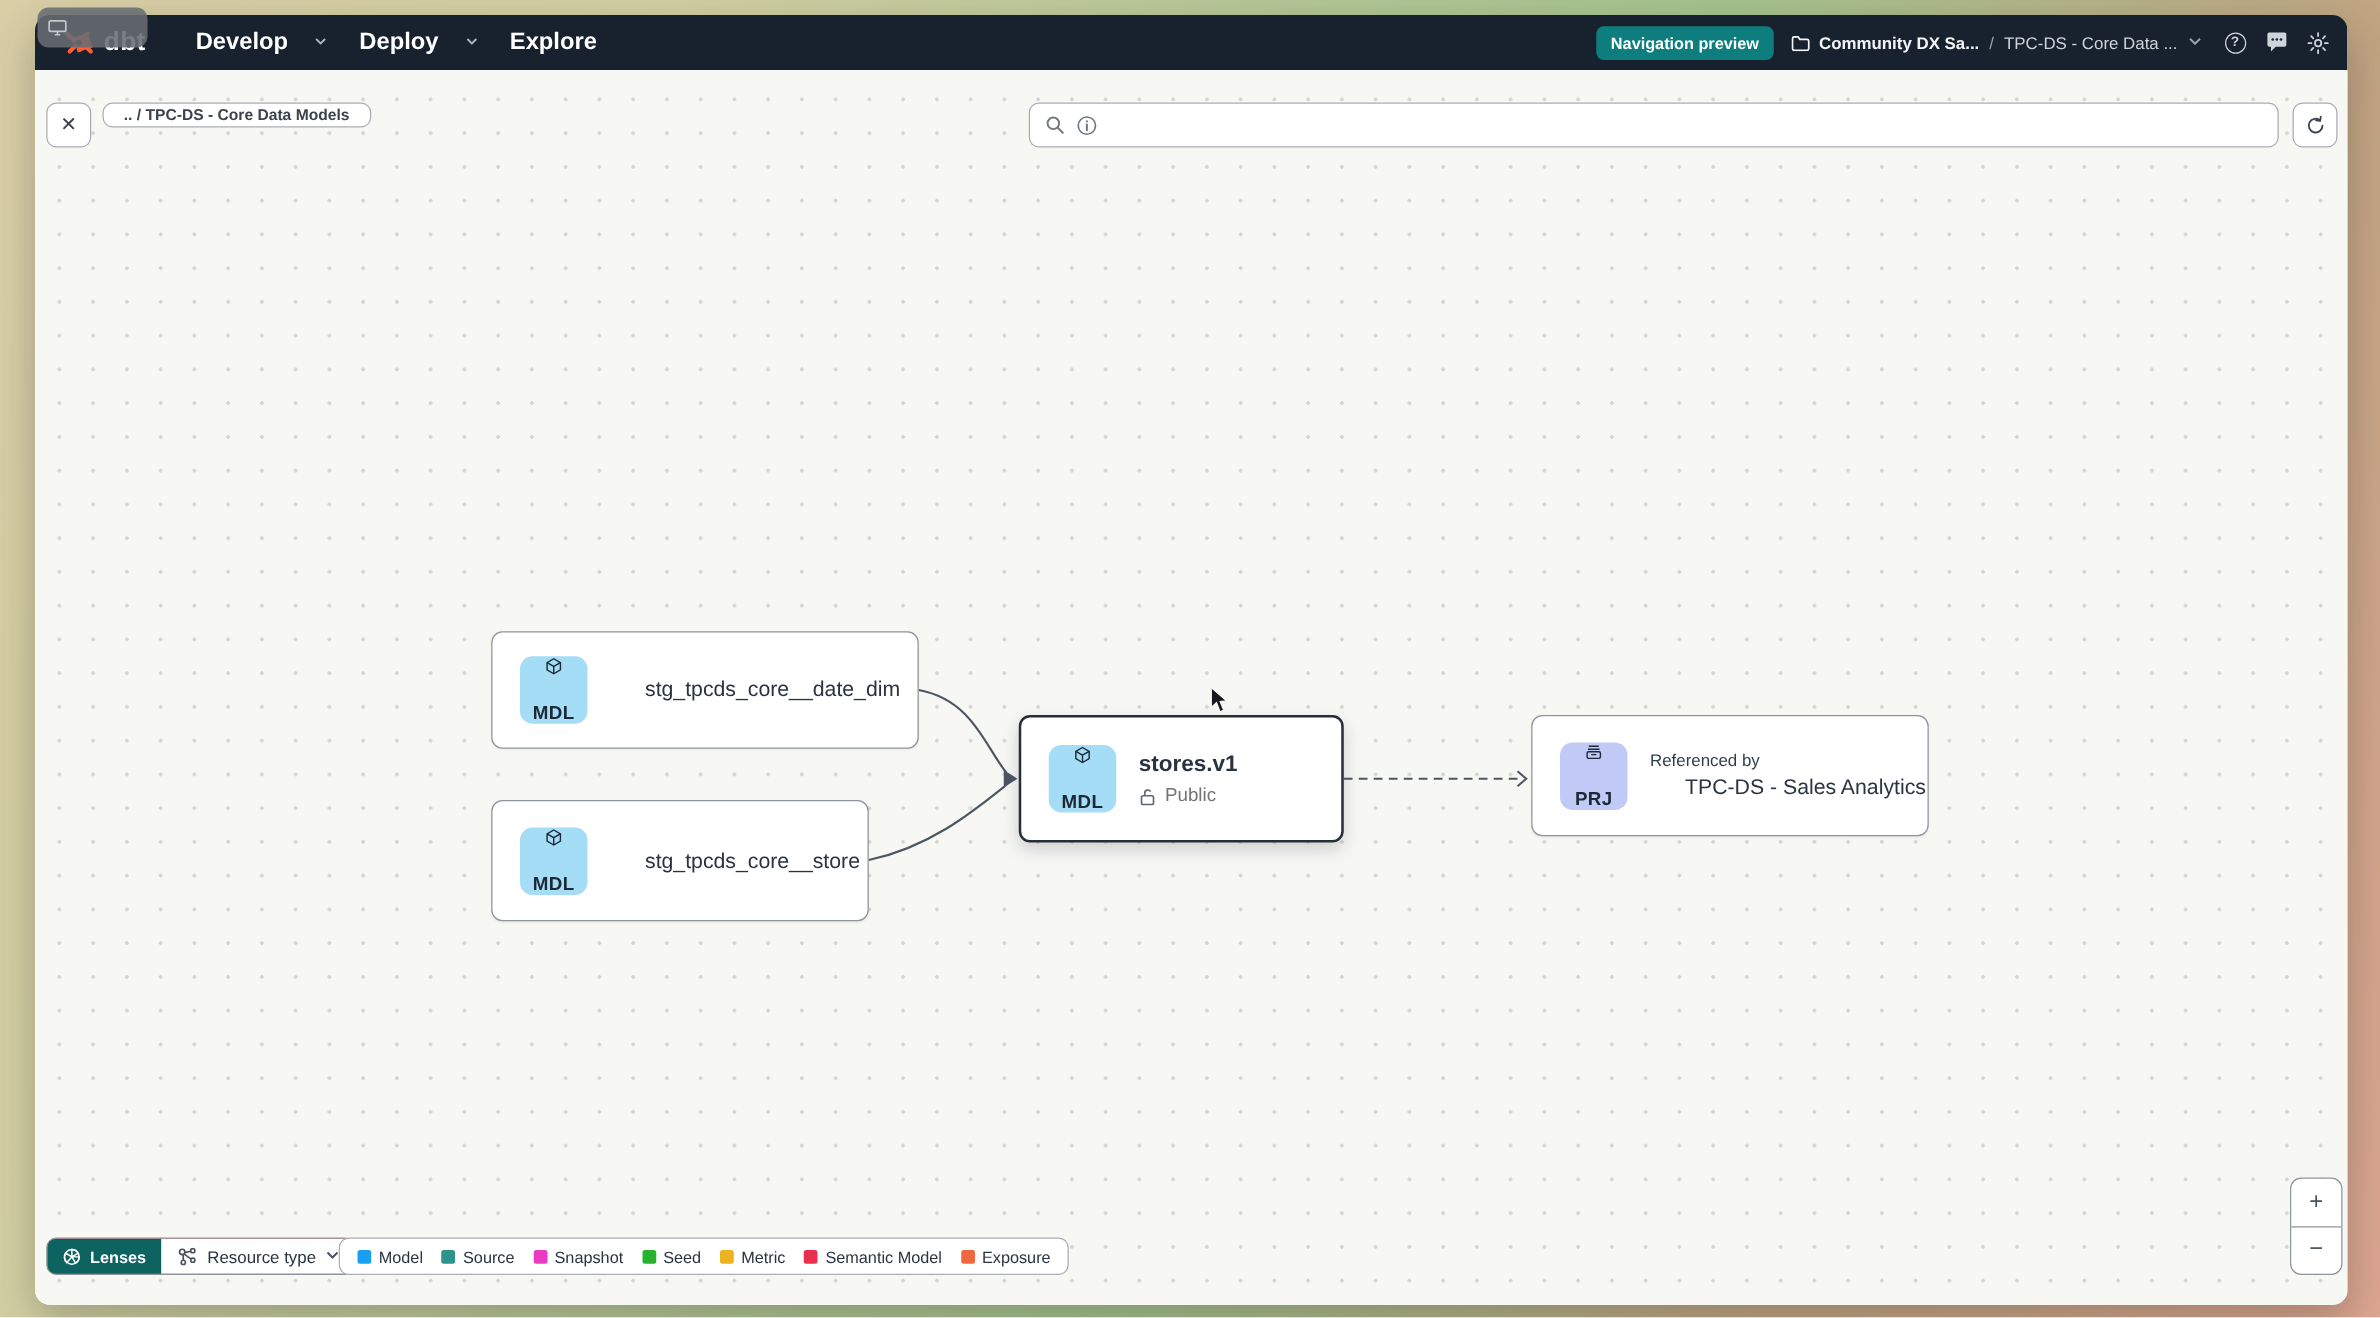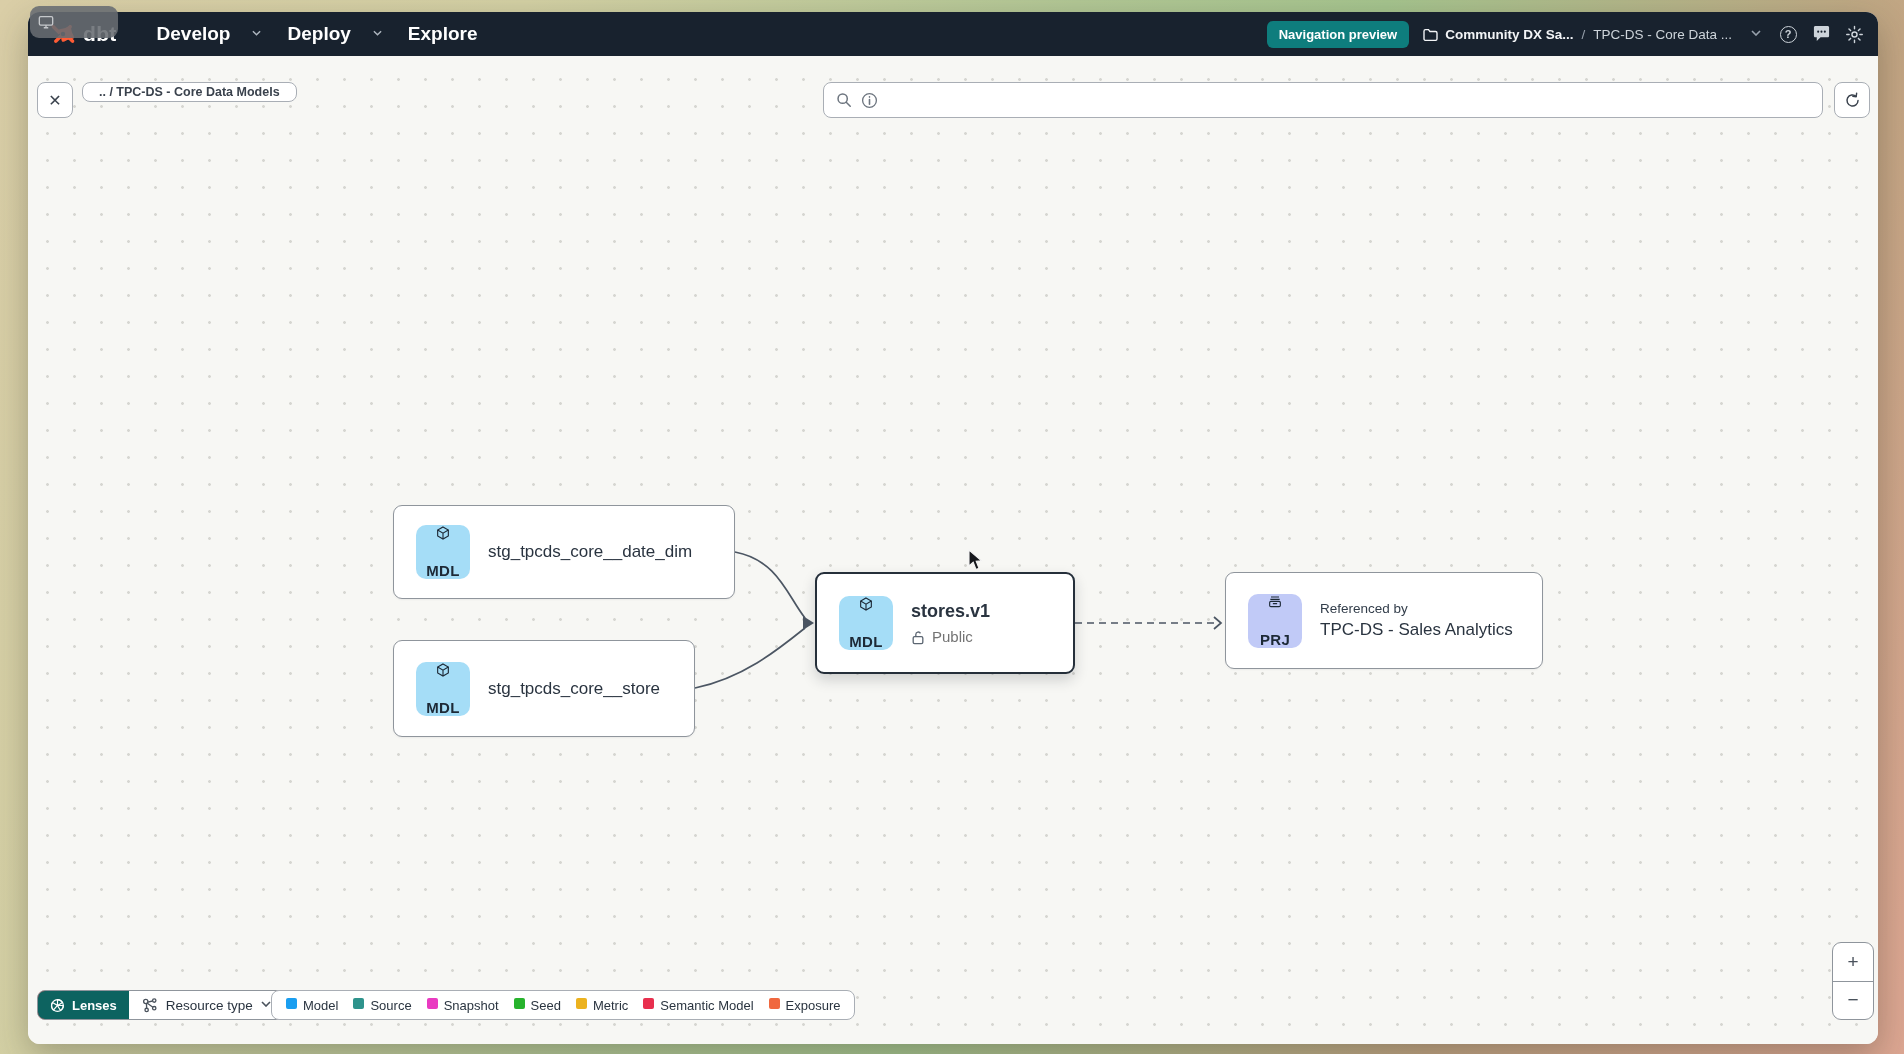--- a/index.html
+++ b/index.html
@@ -34,21 +34,21 @@
   .chev { width:9px; height:9px; display:inline-block; }
   .chev svg { display:block; }
   .nav-right { margin-left:auto; display:flex; align-items:center; gap:14px; }
   .preview-badge {
     background:#0e7d7d; color:#fff; font-size:13px; font-weight:bold;
     padding:6px 12px; border-radius:6px; cursor:pointer; white-space:nowrap;
   }
   .crumbs { display:flex; align-items:center; gap:8px; color:#fff; font-size:13.5px; white-space:nowrap; }
   .crumb-account { font-weight:bold; color:#f2f4f6; display:flex; align-items:center; gap:7px; }
   .crumb-sep { color:#97a1ac; }
-  .crumb-project { color:#cdd4da; display:flex; align-items:center; gap:19px; }
+  .crumb-project { color:#cdd4da; display:flex; align-items:center; gap:9px; }
   .nav-icons { display:flex; align-items:center; gap:13px; margin-left:4px; }
   .nav-icon { width:20px; height:20px; color:#cdd4da; display:flex; align-items:center; justify-content:center; cursor:pointer; }
   .help-circle {
     width:17px; height:17px; border:1.6px solid #cdd4da; border-radius:50%;
     display:flex; align-items:center; justify-content:center; font-size:11px; font-weight:bold; color:#cdd4da;
   }
 
   
   .canvas {
     position:absolute; left:0; top:44px; right:0; bottom:0;
@@ -87,21 +87,21 @@
   .node.selected { border:2px solid #252f3a; box-shadow:0 6px 14px rgba(30,36,44,.18); }
   .badge {
     width:54px; height:54px; border-radius:10px; flex:0 0 auto;
     display:flex; flex-direction:column; align-items:center; justify-content:center; gap:1px;
     color:#1d2936;
   }
   .badge .bicon { width:20px; height:20px; }
   .badge .btext { font-size:15px; font-weight:bold; letter-spacing:.3px;margin-top:20px; }
   .badge-mdl { background:#a5ddf7; }
   .badge-prj { background:#c1caf7; }
-  .node-label { font-size:17px; color:#2a3440; white-space:nowrap; }
+  .node-label { font-size:17px; color:#2a3440; white-space:nowrap;margin-left:28px; }
   .node-title { font-size:18px; color:#2a3440; font-weight:bold; }
   .node-sub { display:flex; align-items:flex-end; gap:7px; margin-top:6px; font-size:15px; color:#737373; }
   .node-over { font-size:13.5px; color:#323d4a; margin-bottom:4px; }
 
   .edges { position:absolute; left:0; top:0; pointer-events:none; }
 
   
   .lens-group {
     position:absolute; left:9px; top:978px; height:30px; display:flex;
     border:1px solid #8f959c; border-radius:8px; overflow:hidden; background:#ef4444;
@@ -112,21 +112,21 @@
   }
   .rtype-btn {
     background:#fff; color:#2a3440; font-size:13.5px;
     display:flex; align-items:center; gap:8px; padding:0 13px; cursor:pointer;
   }
   .legend {
     position:absolute; left:243px; top:978px; height:30px; padding:0 14px;
     background:#fff; border:1px solid #a9aeb5; border-radius:8px;
     display:flex; align-items:center; gap:15px;
   }
-  .legend-item { display:flex; align-items:flex-start; gap:6px; font-size:13px; color:#2a3440; white-space:nowrap; }
+  .legend-item { display:flex; align-items:center; gap:6px; font-size:13px; color:#2a3440; white-space:nowrap; }
   .swatch { width:11px; height:11px; border-radius:2px; flex:0 0 auto; }
 
   .zoom-panel {
     position:absolute; left:1804px; top:930px; width:42px; height:78px;
     background:#fff; border:1px solid #8f959c; border-radius:9px; overflow:hidden;
     display:flex; flex-direction:column;
   }
   .zoom-cell {
     flex:1; display:flex; align-items:center; justify-content:center;
     font-size:19px; color:#4a525c; cursor:pointer;

